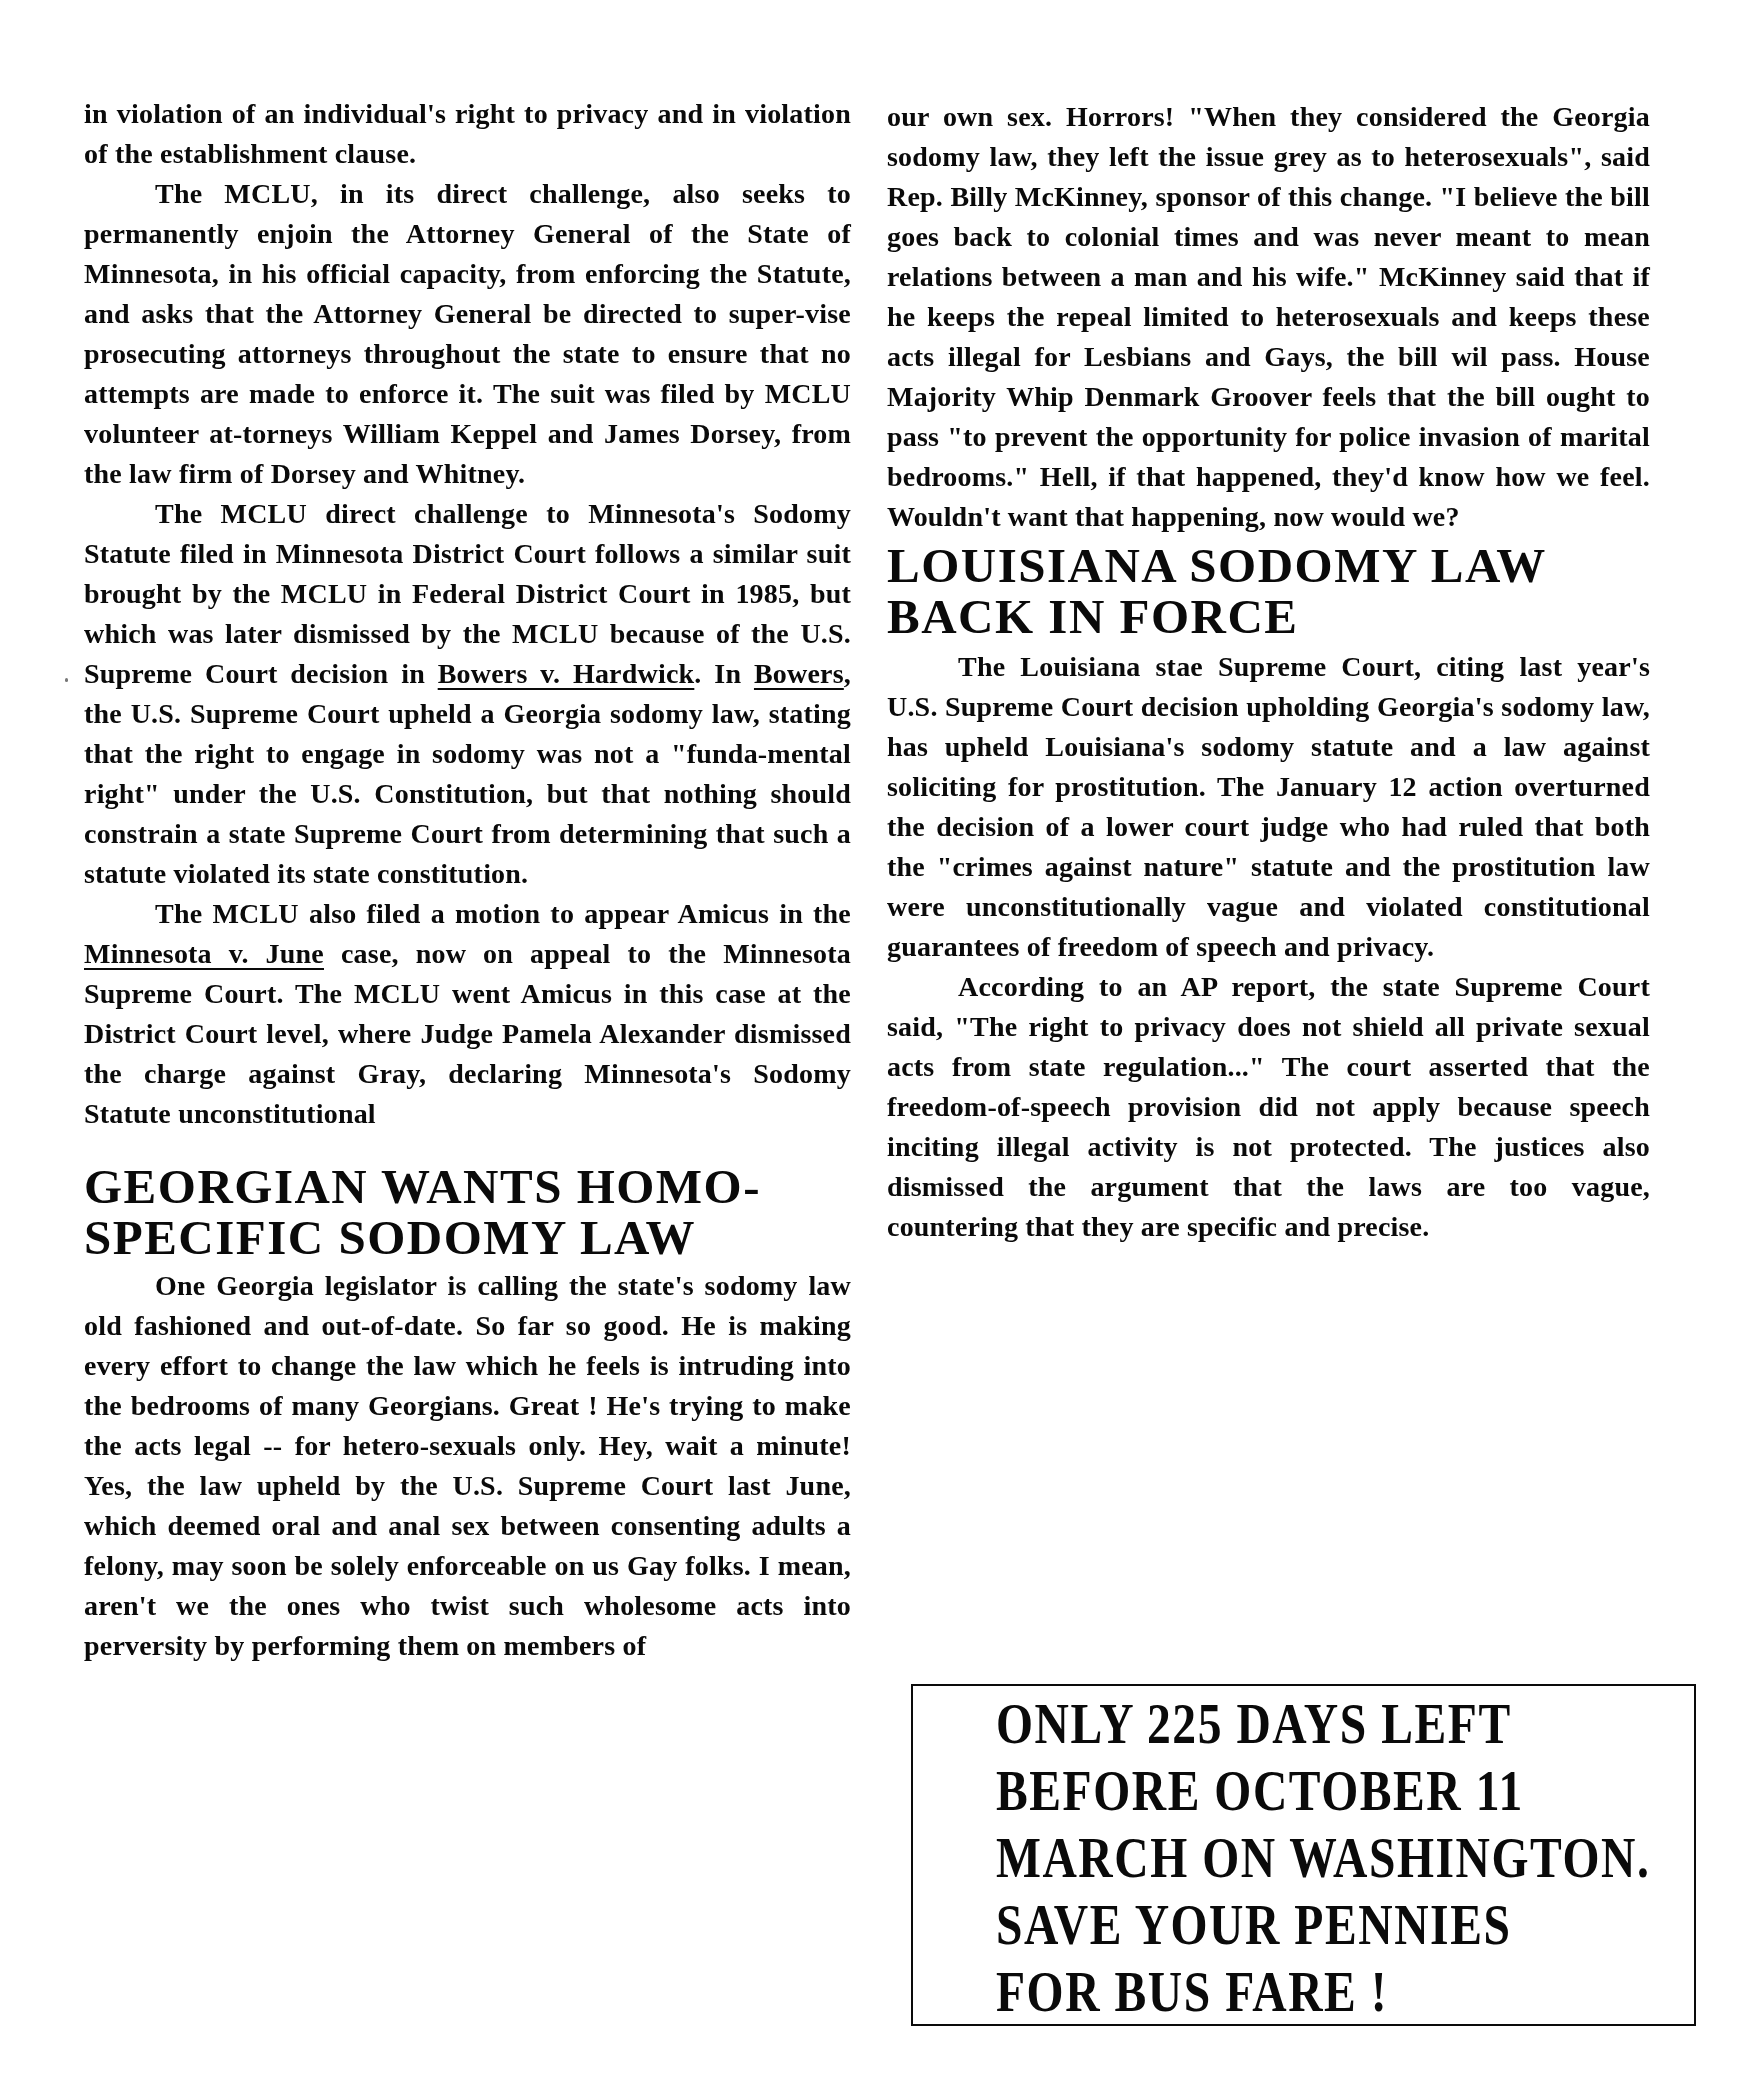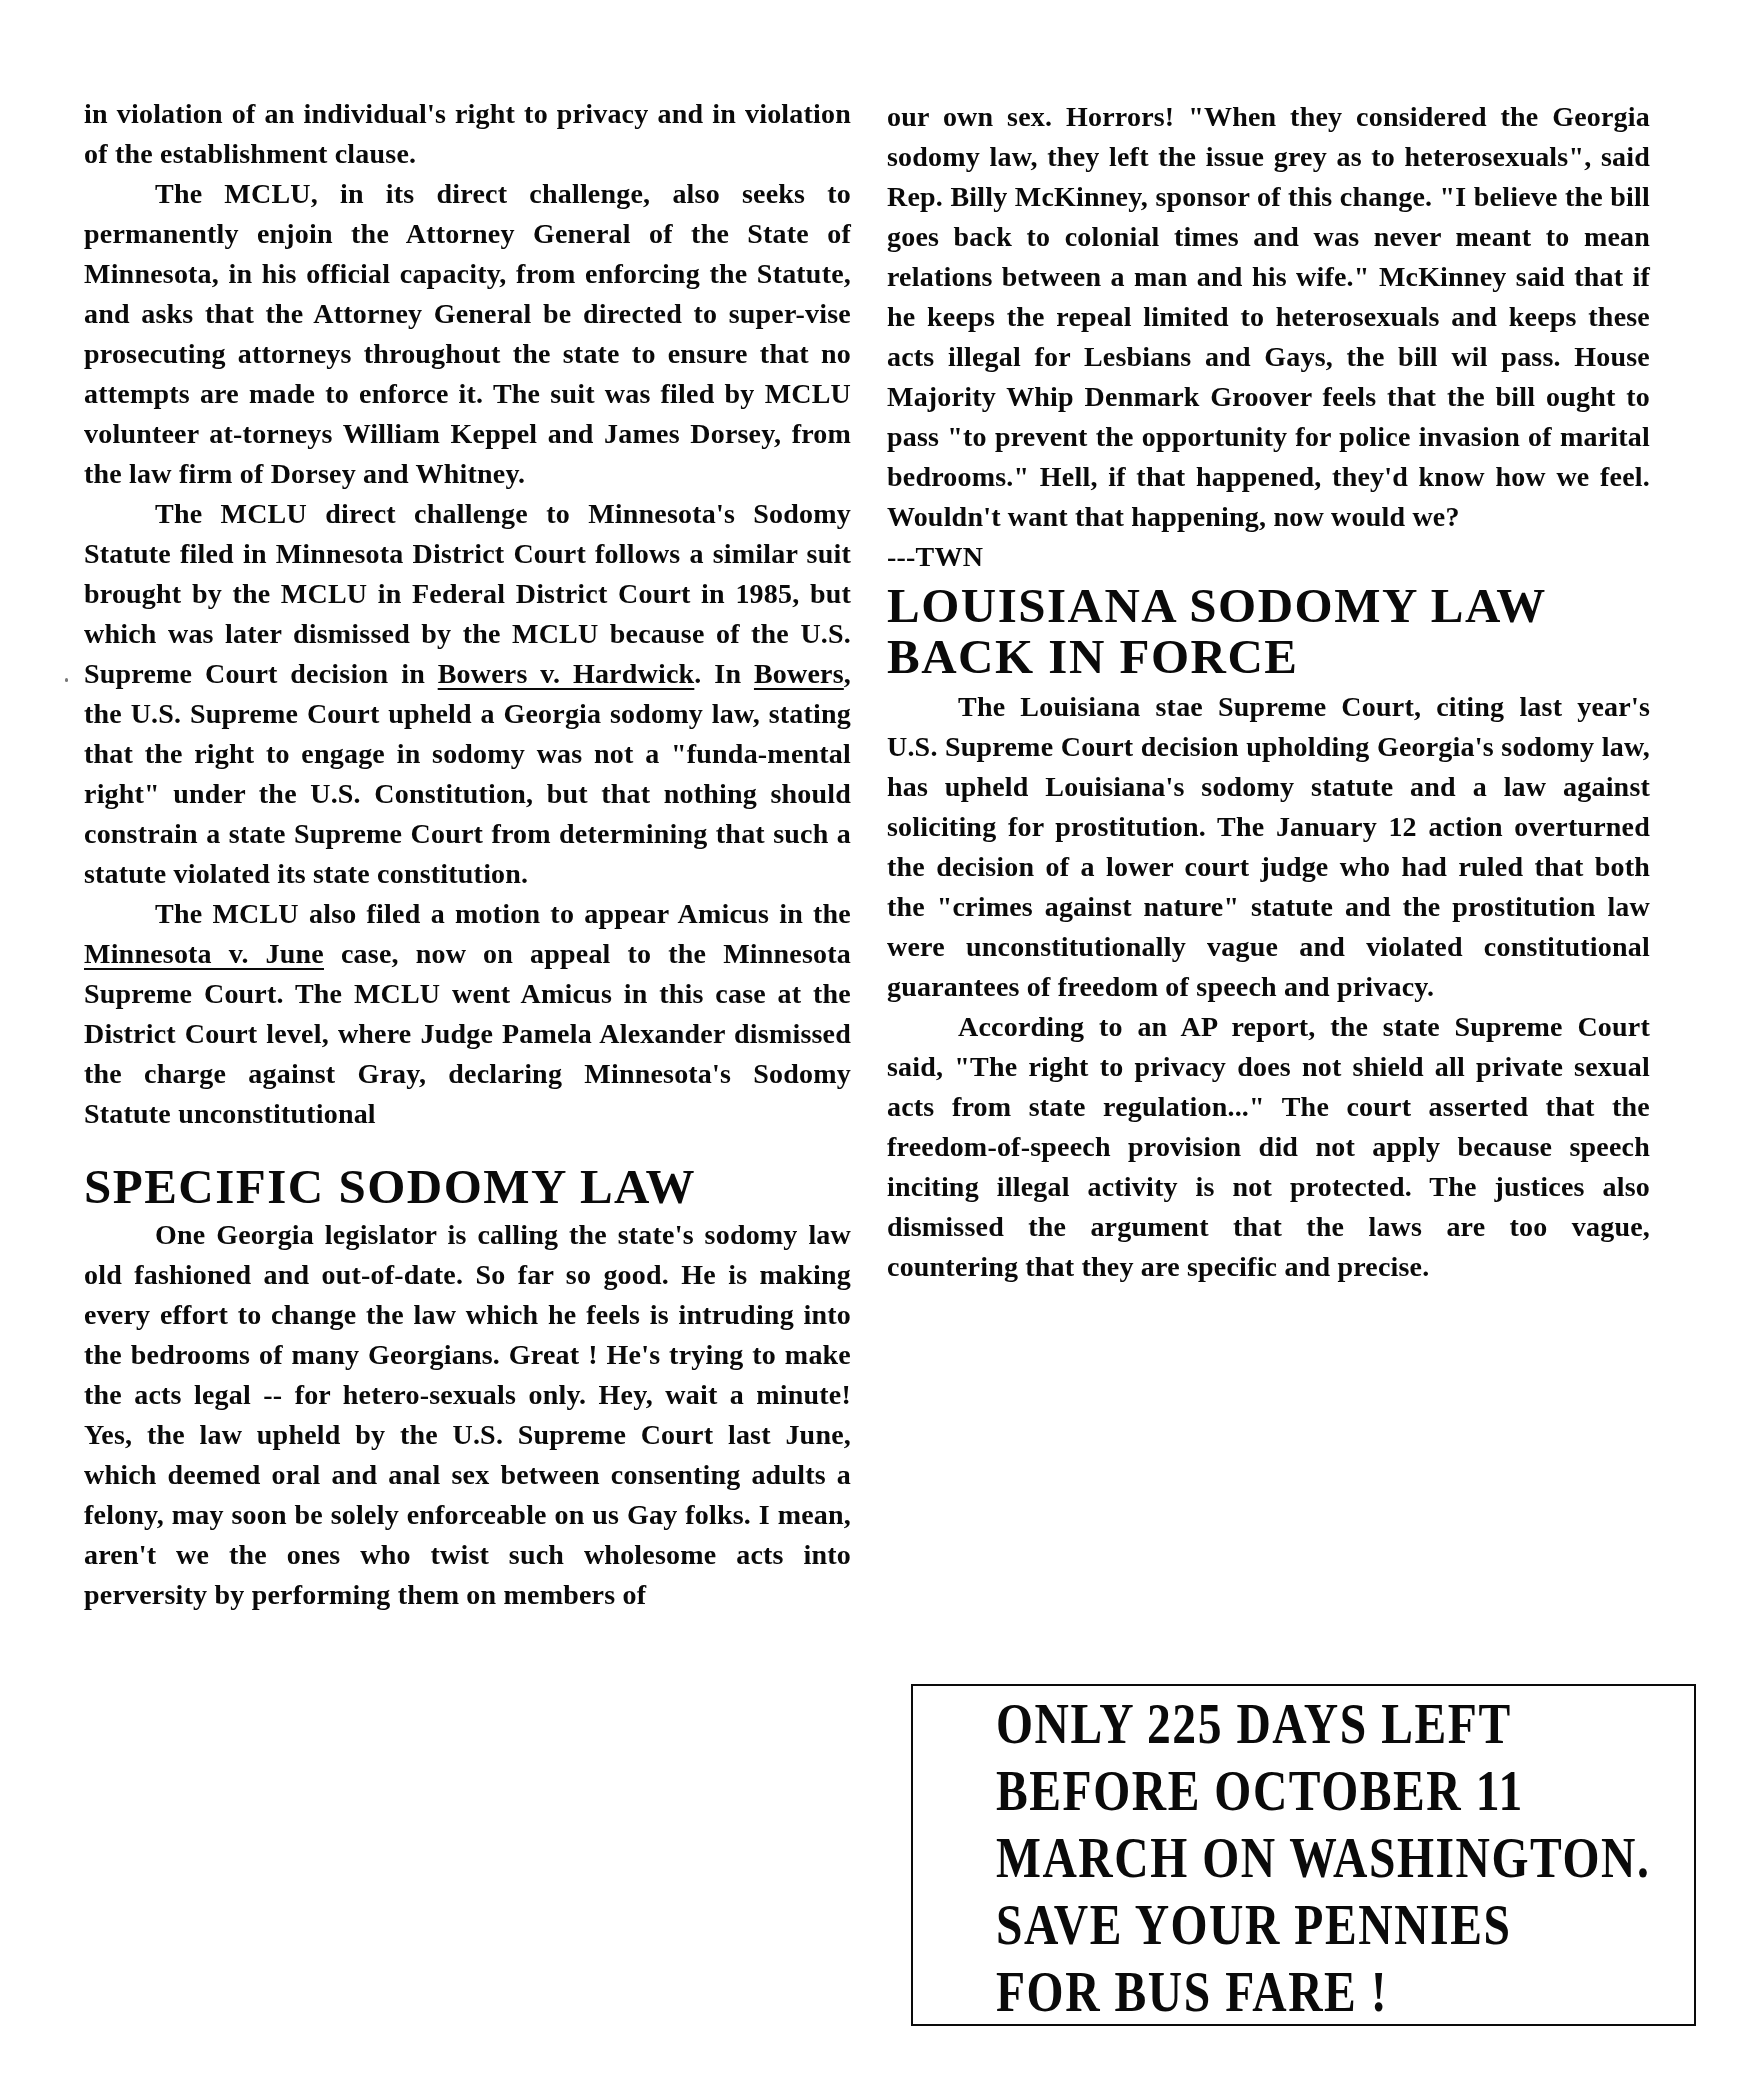--- a/index.html
+++ b/index.html
@@ -59,30 +59,30 @@
   <div class="col col-left">
     <section>
       <p>in violation of an individual's right to privacy and in violation of the establishment clause.</p>
       <p class="indent">The MCLU, in its direct challenge, also seeks to permanently enjoin the Attorney General of the State of Minnesota, in his official capacity, from enforcing the Statute, and asks that the Attorney General be directed to super-vise prosecuting attorneys throughout the state to ensure that no attempts are made to enforce it. The suit was filed by MCLU volunteer at-torneys William Keppel and James Dorsey, from the law firm of Dorsey and Whitney.</p>
       <p class="indent"><span>The MCLU direct challenge to Minnesota's Sodomy Statute filed in Minnesota District Court follows a similar suit brought by the MCLU in Federal District Court in 1985, but which was later dismissed by the MCLU because of the U.S. Supreme Court decision in </span><span class="u">Bowers v. Hardwick</span><span>. In </span><span class="u">Bowers</span><span>, the U.S. Supreme Court upheld a Georgia sodomy law, stating that the right to engage in sodomy was not a "funda-mental right" under the U.S. Constitution, but that nothing should constrain a state Supreme Court from determining that such a statute violated its state constitution.</span></p>
       <p class="indent"><span>The MCLU also filed a motion to appear Amicus in the </span><span class="u">Minnesota v. June</span><span> case, now on appeal to the Minnesota Supreme Court. The MCLU went Amicus in this case at the District Court level, where Judge Pamela Alexander dismissed the charge against Gray, declaring Minnesota's Sodomy Statute unconstitutional</span></p>
     </section>
 
     <section>
       <h2 class="headline">
+        <span style="display:block">GEORGIAN WANTS HOMO-</span>
         <span style="display:block">SPECIFIC SODOMY LAW</span>
       </h2>
       <p class="indent">One Georgia legislator is calling the state's sodomy law old fashioned and out-of-date. So far so good. He is making every effort to change the law which he feels is intruding into the bedrooms of many Georgians. Great !  He's trying to make the acts legal -- for hetero-sexuals only. Hey, wait a minute! Yes, the law upheld by the U.S. Supreme Court last June, which deemed oral and anal sex between consenting adults a felony, may soon be solely enforceable on us Gay folks. I mean, aren't we the ones who twist such wholesome acts into perversity by performing them on members of</p>
     </section>
   </div>
 
   <div class="col col-right">
     <section>
       <p>our own sex. Horrors! "When they considered the Georgia sodomy law, they left the issue grey as to heterosexuals", said Rep. Billy McKinney, sponsor of this change. "I believe the bill goes back to colonial times and was never meant to mean relations between a man and his wife." McKinney said that if he keeps the repeal limited to heterosexuals and keeps these acts illegal for Lesbians and Gays, the bill wil pass. House Majority Whip Denmark Groover feels that the bill ought to pass "to prevent the opportunity for police invasion of marital bedrooms." Hell, if that happened, they'd know how we feel. Wouldn't want that happening, now would we?</p>
-      <p class="signoff">---TWN</p>
     </section>
 
     <section>
       <h2 class="headline">
         <span style="display:block">LOUISIANA SODOMY LAW</span>
         <span style="display:block">BACK IN FORCE</span>
       </h2>
       <p class="indent">The Louisiana stae Supreme Court, citing last year's U.S. Supreme Court decision upholding Georgia's sodomy law, has upheld Louisiana's sodomy statute and a law against soliciting for prostitution.  The January 12 action overturned the decision of a lower court judge who had ruled that both the "crimes against nature" statute and the prostitution law were unconstitutionally vague and violated constitutional guarantees of freedom of speech and privacy.</p>
       <p class="indent">According to an AP report, the state Supreme Court said, "The right to privacy does not shield all private sexual acts from state regulation..." The court asserted that the freedom-of-speech provision did not apply because speech inciting illegal activity is not protected. The justices also dismissed the argument that the laws are too vague, countering that they are specific and precise.</p>
     </section>

